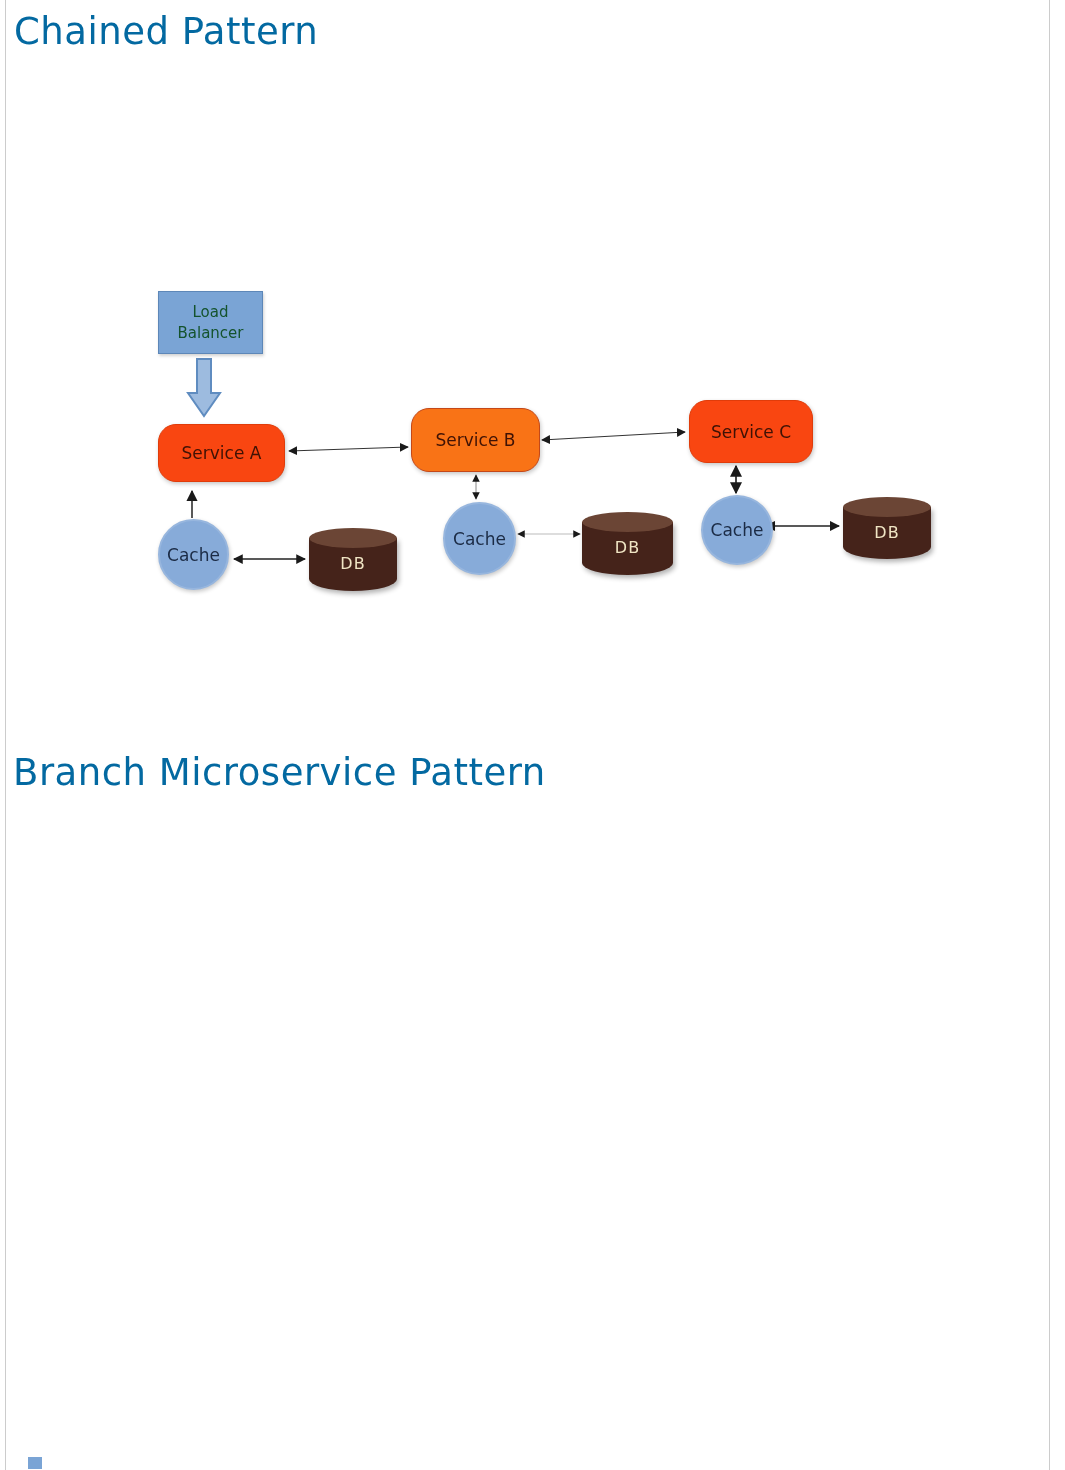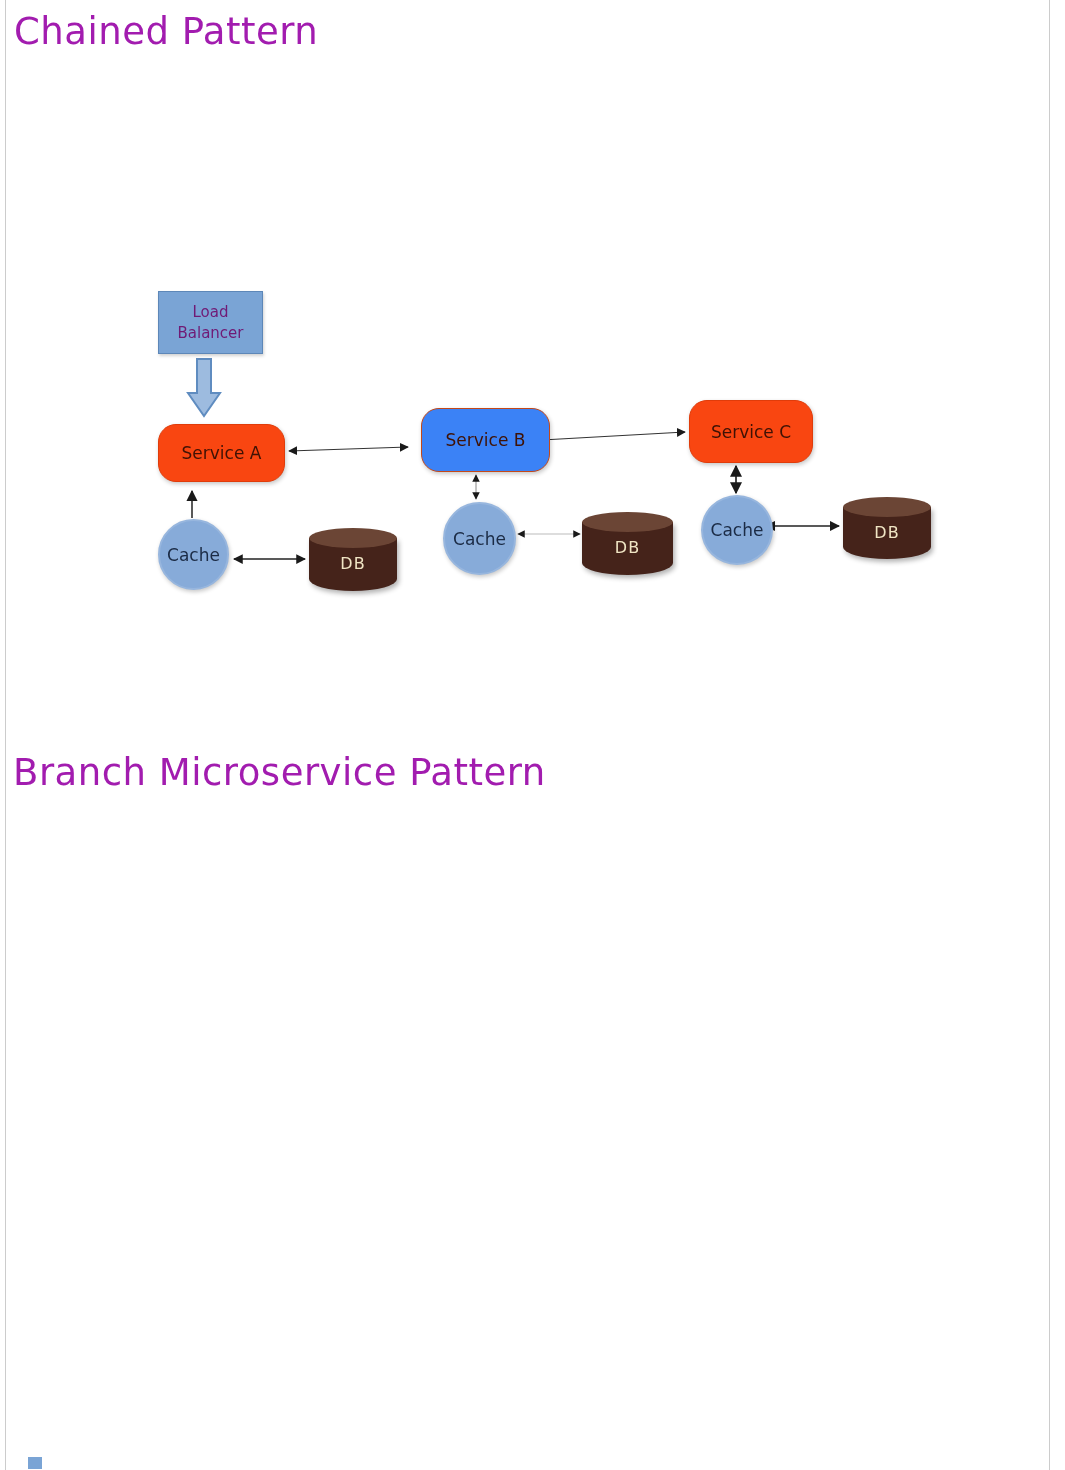--- a/index.html
+++ b/index.html
@@ -5,40 +5,40 @@
   * { margin:0; padding:0; box-sizing:border-box; }
   html,body { background:#ffffff; }
   body {
     width:1065px; height:1470px; position:relative; overflow:hidden;
     font-family:"DejaVu Sans","Liberation Sans",sans-serif;
   }
   .page-edge {
     position:absolute; top:0; bottom:0; width:1px; background:#cccccc;
   }
   .heading {
-    position:absolute; color:#a21caf; font-size:37px; letter-spacing:0.5px;
+    position:absolute; color:#0369a1; font-size:37px; letter-spacing:0.5px;
     white-space:nowrap; font-weight:400;
   }
   #heading-chained { left:14px; top:10px; }
   #heading-branch  { left:13px; top:751px;text-align:right; }
 
   .node { position:absolute; display:flex; align-items:center; justify-content:center; }
 
   .lb-box {
     left:158px; top:291px; width:105px; height:63px;
     background:#7aa4d5; border:1px solid #5d87b8;
-    color:#701a75; font-size:15px; line-height:1.35; text-align:center;
+    color:#14532d; font-size:15px; line-height:1.35; text-align:center;
     box-shadow:1px 2px 3px rgba(0,0,0,0.18);
   }
   .service {
     border-radius:18px; font-size:17px; color:#3f1205;
     box-shadow:1px 2px 4px rgba(0,0,0,0.22); text-align:center;
   }
   .service-bright { background:#f94611; border:1px solid #e03c0a; }
-  .service-dark   { background:#3b82f6; border:1px solid #c44818;margin-left:10px; }
+  .service-dark   { background:#f97316; border:1px solid #c44818; }
   #service-a { left:158px; top:424px; width:127px; height:58px; }
   #service-b { left:411px; top:408px; width:129px; height:64px; }
   #service-c { left:689px; top:400px; width:124px; height:63px;justify-content:center; }
 
   .cache {
     border-radius:50%; background:#87abd9; border:2px solid #97b6de;
     font-size:17px; color:#1b2b45;
     box-shadow:1px 2px 4px rgba(0,0,0,0.22);
   }
   #cache-a { left:158px; top:519px; width:71px; height:71px; }

